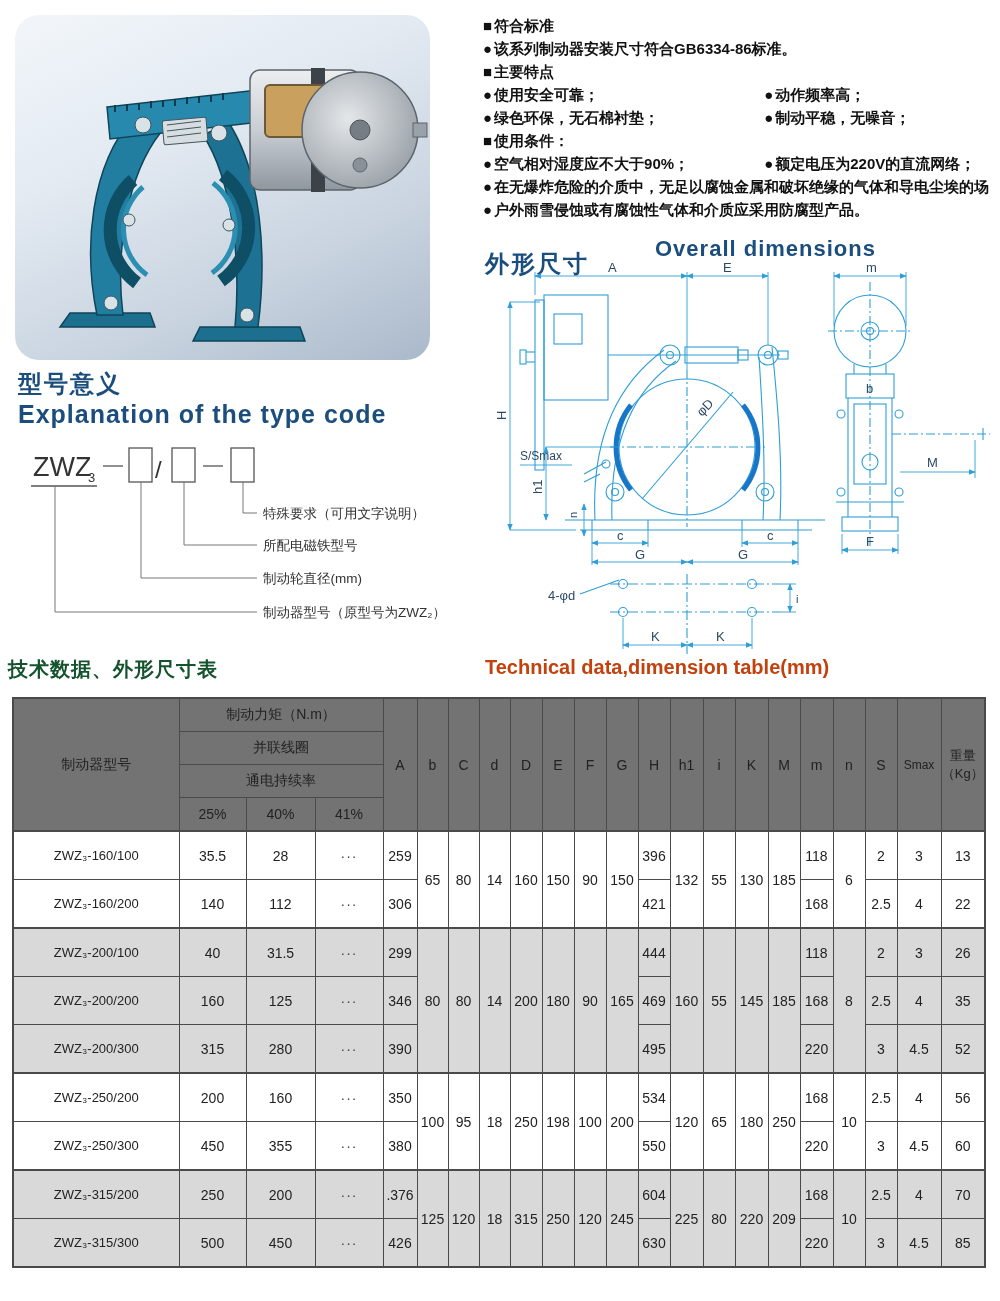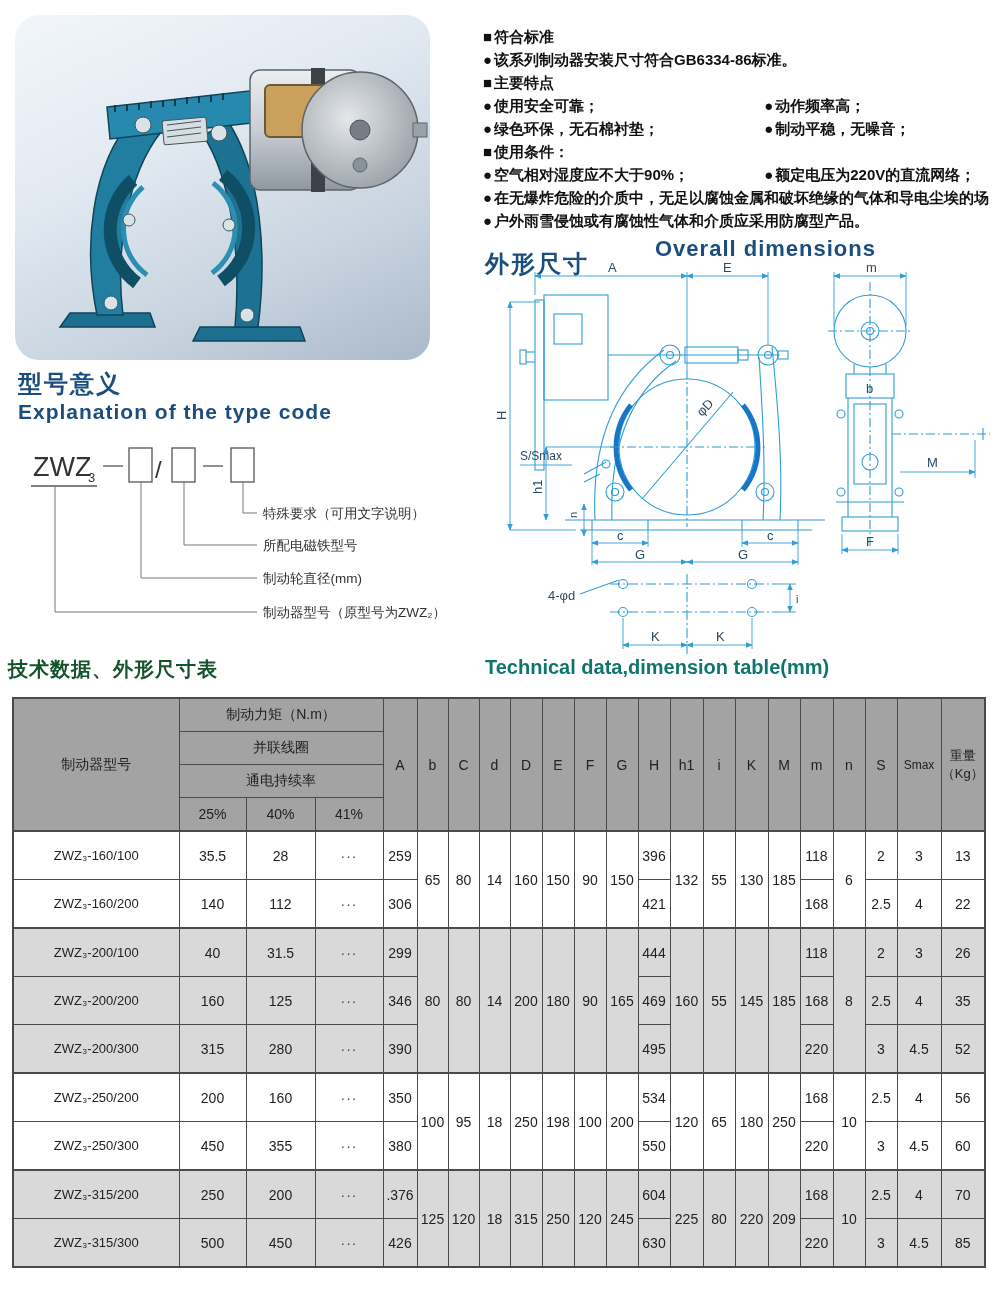--- a/index.html
+++ b/index.html
@@ -2,38 +2,38 @@
 <html><head>
 <meta charset="utf-8">
 <style>
   html,body{margin:0;padding:0;background:#fff;}
   .page{position:relative;width:1000px;height:1301px;background:#ffffff;overflow:hidden;
         font-family:"Liberation Sans","DejaVu Sans",sans-serif;color:#111;}
   
   .photo{position:absolute;left:15px;top:15px;width:415px;height:345px;border-radius:24px;
          background:linear-gradient(155deg,#f2f6fa 0%,#e3eaf2 35%,#c9d4e0 70%,#aab9ca 100%);overflow:hidden;}
   
-  .specs{position:absolute;left:483px;top:14px;width:517px;font-size:15px;font-weight:600;line-height:23px;white-space:nowrap;overflow:hidden;margin-top:11px;}
+  .specs{position:absolute;left:483px;top:14px;width:517px;font-size:15px;font-weight:600;line-height:23px;white-space:nowrap;overflow:hidden;}
   .spec-row{height:23px;}
   .cellL{display:inline-block;width:277px;vertical-align:top;}
   .mk{margin-right:2px;}
   
   .h-zh{position:absolute;font-size:24px;font-weight:bold;color:#1b4d7d;letter-spacing:2px;}
-  .h-en{position:absolute;font-size:21px;font-weight:bold;color:#1b4d7d;letter-spacing:1px;}
+  .h-en{position:absolute;font-size:25px;font-weight:bold;color:#1b4d7d;letter-spacing:1px;}
   
   .svgbox{position:absolute;}
   text{font-family:"Liberation Sans","DejaVu Sans",sans-serif;}
   
   .tbl-title-zh{position:absolute;left:8px;top:656px;font-size:20px;font-weight:bold;color:#14532d;letter-spacing:1px;}
-  .tbl-title-en{position:absolute;left:485px;top:656px;font-size:20px;font-weight:bold;color:#0f766e;}
+  .tbl-title-en{position:absolute;left:485px;top:656px;font-size:20px;font-weight:bold;color:#c2410c;}
   table.data{position:absolute;left:12px;top:697px;width:972px;border-collapse:collapse;table-layout:fixed;
              font-size:14px;color:#222;}
   table.data td{border:1px solid #4a4a4a;text-align:center;vertical-align:middle;padding:0;overflow:hidden;}
   table.data{border:2px solid #4a4a4a;}
-  tr.hrow td{height:32px;background:#a3a3a3;margin-top:24px;}
+  tr.hrow td{height:32px;background:#737373;margin-top:24px;}
   tr.drow td{height:47px;background:#ffffff;}
   tr.gray td{background:#d9d9d9;}
   tr.grp td{border-top-width:2px;}
   td.model{font-size:13px;}
   .wunit{font-size:13px;}
   .dots{color:#444;letter-spacing:1px;}
   
   .note{position:absolute;left:10px;top:1344px;font-size:14px;font-weight:bold;color:#0f172a;letter-spacing:1px;}
 </style>
 </head>

